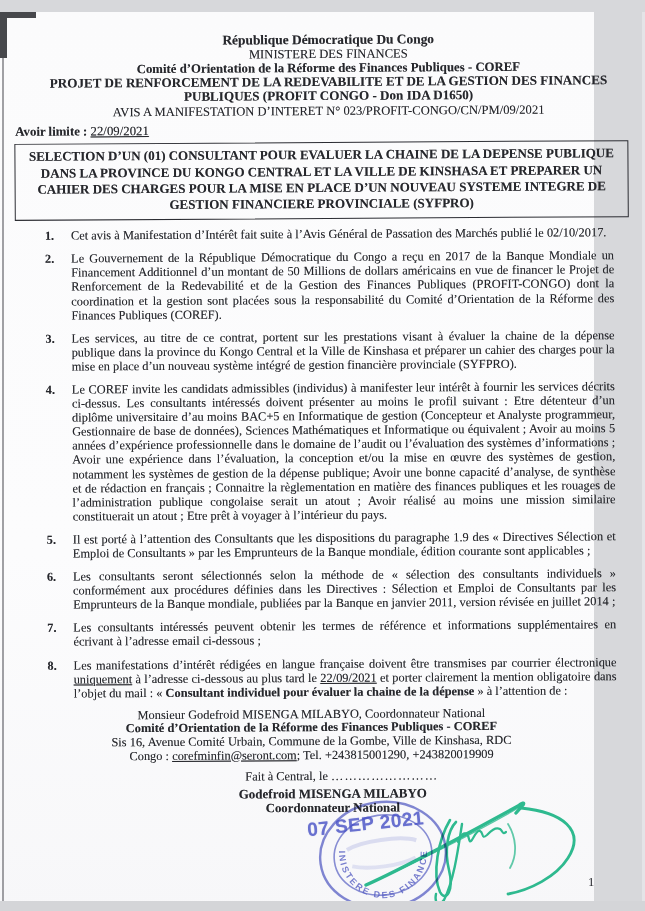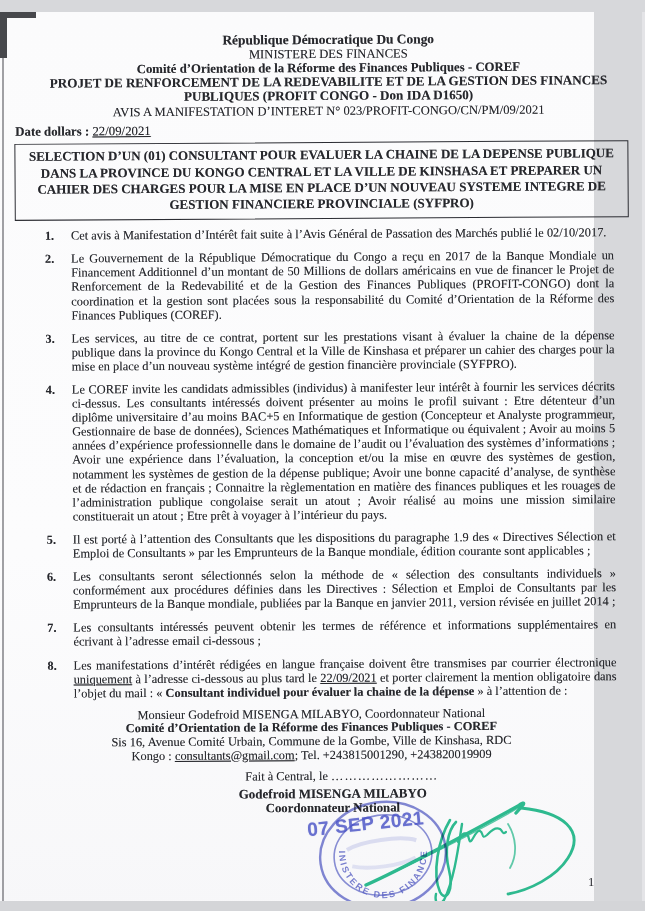--- a/index.html
+++ b/index.html
@@ -79,21 +79,21 @@
     <div class="hdr">
       <div class="h1">République Démocratique Du Congo</div>
       <div class="h2">MINISTERE DES FINANCES</div>
       <div class="h3">Comité d’Orientation de la Réforme des Finances Publiques - COREF</div>
       <div class="h4">PROJET DE RENFORCEMENT DE LA REDEVABILITE ET DE LA GESTION DES FINANCES</div>
       <div class="h4">PUBLIQUES (PROFIT CONGO - Don IDA D1650)</div>
       <div class="h5">AVIS A MANIFESTATION D’INTERET N° 023/PROFIT-CONGO/CN/PM/09/2021</div>
     </div>
 
     <div class="datelimite">
-      <span class="b">Date dollars :</span>
+      <span class="b">Avoir limite :</span>
       <span class="bu">22/09/2021</span>
     </div>
 
     <div class="titlebox">
       <div>SELECTION D’UN (01) CONSULTANT POUR EVALUER LA CHAINE DE LA DEPENSE PUBLIQUE</div>
       <div>DANS LA PROVINCE DU KONGO CENTRAL ET LA VILLE DE KINSHASA ET PREPARER UN</div>
       <div>CAHIER DES CHARGES POUR LA MISE EN PLACE D’UN NOUVEAU SYSTEME INTEGRE DE</div>
       <div>GESTION FINANCIERE PROVINCIALE (SYFPRO)</div>
     </div>
 
@@ -129,21 +129,21 @@
       <div class="item">
         <span class="num">8.</span>
         <p><span>Les manifestations d’intérêt rédigées en langue française doivent être transmises par courrier électronique </span><span class="bu">uniquement</span><span> à l’adresse ci-dessous au plus tard le </span><span class="bu">22/09/2021</span><span> et porter clairement la mention obligatoire dans l’objet du mail : « </span><span class="b">Consultant individuel pour évaluer la chaine de la dépense</span><span> » à l’attention de :</span></p>
       </div>
     </div>
 
     <div class="contact">
       <div>Monsieur Godefroid MISENGA MILABYO, Coordonnateur National</div>
       <div class="c2">Comité d’Orientation de la Réforme des Finances Publiques - COREF</div>
       <div>Sis 16, Avenue Comité Urbain, Commune de la Gombe, Ville de Kinshasa, RDC</div>
-      <div><span>Kongo : </span><span class="bu">consultants@gmail.com</span><span>; Tel. +243815001290, +243820019909</span></div>
+      <div><span>Congo : </span><span class="bu">corefminfin@seront.com</span><span>; Tel. +243815001290, +243820019909</span></div>
     </div>
 
     <div class="fait"><span>Fait à Central, le </span><span class="dots">……………………</span></div>
     <div class="signname">Godefroid MISENGA MILABYO</div>
     <div class="signtitle">Coordonnateur National</div>
 
   </div>
 
   <div class="pageno">1</div>
 

